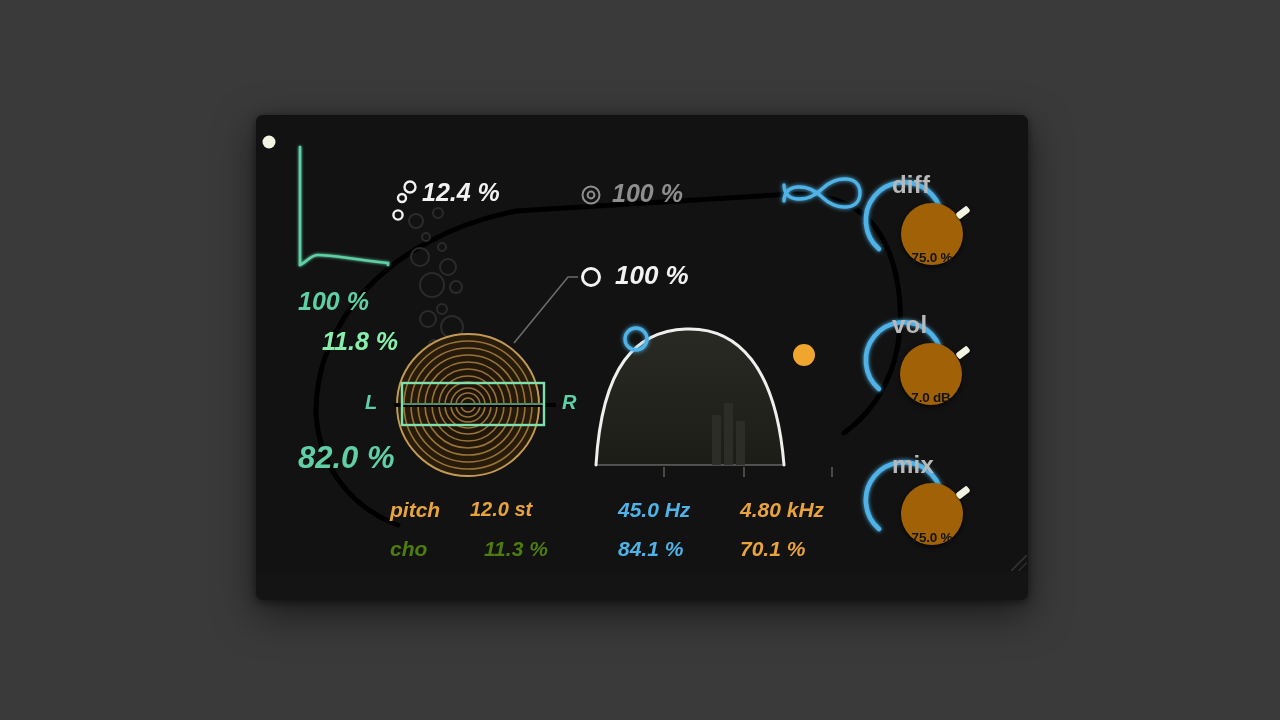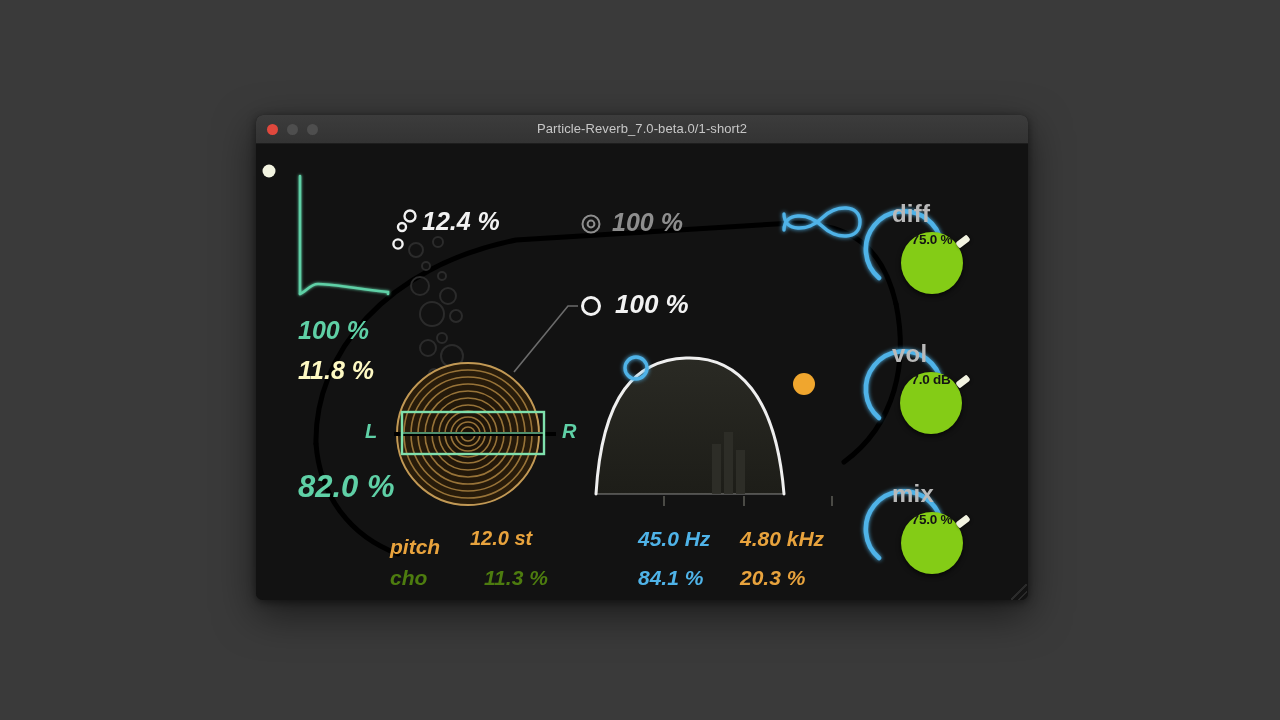--- a/index.html
+++ b/index.html
@@ -89,44 +89,44 @@
   
   .lbl {
     position: absolute;
     white-space: nowrap;
     font-family: "Liberation Sans", sans-serif;
     font-weight: bold;
     font-style: italic;
   }
 
   .val-teal   { color: #5fd0a6; }
-  .val-dim    { color: #fef9c3; }
+  .val-dim    { color: #86efac; margin-left: 24px; }
   .val-white  { color: #f2f2f2; }
   .val-grey   { color: #8e8e8e; }
-  .val-blue   { color: #4fb3e8; margin-left: 20px; }
+  .val-blue   { color: #4fb3e8; }
   .val-orange { color: #e8a33d; }
   .val-orange-dim { color: #4d7c0f; }
 
   
   .knob-wrap { position: absolute; }
   .knob-name {
     position: absolute;
     font-size: 24px;
     font-weight: bold;
     color: #b9b9b9;
     letter-spacing: .2px;
   }
   .knob-face {
     position: absolute;
     width: 62px; height: 62px;
     border-radius: 50%;
-    background: #84cc16;
+    background: #a16207;
     box-shadow: 0 2px 5px rgba(0,0,0,.7);
     display: flex;
-    align-items: flex-start;
+    align-items: flex-end;
     justify-content: center;
   }
   .knob-read {
     font-size: 13.5px;
     font-weight: bold;
     color: #141414;
     letter-spacing: -0.2px;
   }
   .knob-pointer {
     position: absolute;
@@ -137,26 +137,20 @@
     box-shadow: 0 1px 3px rgba(0,0,0,.6);
   }
 </style>
 </head>
 <body>
 
 <div id="desktop">
 
   <div id="plugin-window">
 
-    <div id="titlebar">
-      <div class="traffic" id="btn-close"></div>
-      <div class="traffic" id="btn-min"></div>
-      <div class="traffic" id="btn-max"></div>
-      <div id="window-title">Particle-Reverb_7.0-beta.0/1-short2</div>
-    </div>
 
     <div id="plugin-body">
 
       <svg class="layer" viewBox="0 0 772 457">
         <defs>
           <radialGradient id="ringGrad" cx="50%" cy="50%" r="50%">
             <stop offset="0%" stop-color="#1a1208"></stop>
             <stop offset="100%" stop-color="#2a1d0b"></stop>
           </radialGradient>
           <linearGradient id="eqFill" x1="0" y1="0" x2="0" y2="1">
@@ -300,30 +294,30 @@
       <div class="lbl val-dim" style="left:42px; top:212px; font-size:25px;">11.8 %</div>
       <div class="lbl val-teal" style="left:42px; top:325px; font-size:31px;">82.0 %</div>
 
       <div class="lbl val-teal" style="left:109px; top:276px; font-size:20px;">L</div>
       <div class="lbl val-teal" style="left:306px; top:276px; font-size:20px;">R</div>
 
       <div class="lbl val-white" style="left:166px; top:63px; font-size:25px;">12.4 %</div>
       <div class="lbl val-grey" style="left:356px; top:64px; font-size:25px;">100 %</div>
       <div class="lbl val-white" style="left:359px; top:145px; font-size:26px;">100 %</div>
 
-      <div class="lbl val-orange" style="left:134px; top:383px; font-size:21px;margin-top:8px;">pitch</div>
+      <div class="lbl val-orange" style="left:134px; top:383px; font-size:21px;">pitch</div>
       <div class="lbl val-orange" style="left:214px; top:383px; font-size:20px;">12.0 st</div>
       <div class="lbl val-orange-dim" style="left:134px; top:422px; font-size:21px;">cho</div>
       <div class="lbl val-orange-dim" style="left:228px; top:422px; font-size:21px;text-align:center;">11.3 %</div>
 
       <div class="lbl val-blue" style="left:362px; top:383px; font-size:21px;">45.0 Hz</div>
       <div class="lbl val-blue" style="left:362px; top:422px; font-size:21px;">84.1 %</div>
 
       <div class="lbl val-orange" style="left:484px; top:383px; font-size:21px;">4.80 kHz</div>
-      <div class="lbl val-orange" style="left:484px; top:422px; font-size:21px;">20.3 %</div>
+      <div class="lbl val-orange" style="left:484px; top:422px; font-size:21px;">70.1 %</div>
 
       <div class="knob-wrap" style="left:636px; top:56px;">
         <div class="knob-name" style="left:0; top:0;">diff</div>
         <div class="knob-face" style="left:9px; top:32px;">
           <span class="knob-read">75.0 %</span>
         </div>
         <div class="knob-pointer" style="left:64px; top:38px; transform:rotate(-38deg);"></div>
       </div>
 
       <div class="knob-wrap" style="left:636px; top:196px;">

